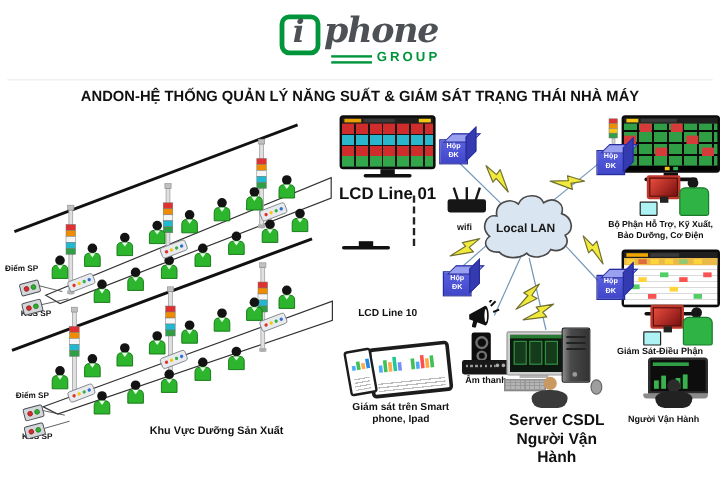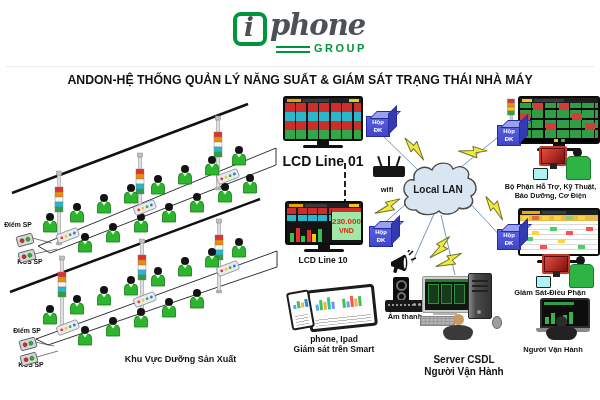--- a/index.html
+++ b/index.html
@@ -249,46 +249,20 @@
   </div>
     </div>
   <div class="neck"></div>
     <div class="foot" style="width:40px"></div>
 </div>
 <div class="lbl" style="left:280px;top:153px;width:86px;font-size:14px">LCD Line 01</div>
 
 <div class="dash-conn"></div>
 
 <div class="tv" style="left:285px;top:201px;z-index:2">
-  <div class="tvframe">
-      <div class="screen" style="width:74px;height:40px">
-    <div class="tbar">
-      <span class="chip" style="width:14px;background:#e8a000"></span>
-      <span class="chip" style="width:22px;background:#3a3a3a"></span>
-      <span class="chip" style="width:10px;background:#f3c614;margin-left:auto"></span>
-    </div>
-    <div class="tbody">
-      <div class="l10l">
-        <div class="l10rows"></div>
-        <div class="l10chart">
-          <i style="height:9px;background:#35c24a"></i>
-              <i style="height:14px;background:#e03131"></i>
-              <i style="height:6px;background:#35c24a"></i>
-          <i style="height:12px;background:#e03131"></i>
-              <i style="height:8px;background:#f5c518"></i>
-              <i style="height:13px;background:#35c24a"></i>
-        </div>
-      </div>
-      <div class="val2">
-        <span>230.000</span>
-        <span style="font-size:7px">VND</span>
-      </div>
-    </div>
-  </div>
-    </div>
   <div class="neck"></div>
     <div class="foot" style="width:40px"></div>
 </div>
 <div class="lbl" style="left:280px;top:255px;width:86px;font-size:8.5px">LCD Line 10</div>
 
 <div class="cube" style="left:366px;top:116px">
     <span>Hộp</span>
     <span>ĐK</span>
   </div>
 <div class="cube" style="left:369px;top:226px">
@@ -347,21 +321,21 @@
 </div>
 <div class="desk" style="left:533px;top:146px">
   <div class="dmon">
       <div class="dscr"></div>
     </div>
   <div class="dtab"></div>
   <i class="dhead"></i>
     <i class="dbody"></i>
 </div>
 <div class="lbl" style="left:502px;top:183px;width:97px;font-size:7.2px;white-space:normal">
-  <div>Bộ Phận Hỗ Trợ, Kỹ Thuật,</div>
+  <div>Bộ Phận Hỗ Trợ, Kỹ Xuất,</div>
     <div>Bảo Dưỡng, Cơ Điện</div>
 </div>
 
 <div class="tv" style="left:518px;top:208px;z-index:2">
   <div class="tvframe">
       <div class="screen" style="width:78px;height:44px">
     <div class="tbar">
       <span class="chip" style="width:18px;background:#f0a500"></span>
       <span class="chip" style="width:24px;background:#3a3a3a"></span>
     </div>
@@ -434,22 +408,22 @@
 <div class="phone">
   <div class="bars" style="left:3px;top:6px;height:9px">
     <i style="height:4px;background:#4dabf7"></i>
       <i style="height:7px;background:#40c057"></i>
       <i style="height:5px;background:#ffa94d"></i>
       <i style="height:8px;background:#228be6"></i>
   </div>
   <div class="tabrows" style="height:10px"></div>
 </div>
 <div class="lbl" style="left:278px;top:334px;width:112px;font-size:8.5px;white-space:normal">
-  <div>phone, Ipad</div>
-    <div>Giám sát trên Smart</div>
+  <div>Giám sát trên Smart</div>
+    <div>phone, Ipad</div>
 </div>
 
 <svg class="abs" style="left:388px;top:250px;z-index:2" width="30" height="28">
   <path d="M3,12 L16,5 L16,21 L3,16 Z" fill="#111"></path>
   <ellipse cx="16.5" cy="13" rx="2.8" ry="8.2" fill="#111"></ellipse>
   <ellipse cx="16.8" cy="13" rx="1.1" ry="5.5" fill="#fff"></ellipse>
   <rect x="6" y="15" width="3.5" height="8" rx="1" fill="#111" transform="rotate(15 8 19)"></rect>
   <g stroke="#111" stroke-width="1.6">
       <line x1="21" y1="5" x2="25" y2="1"></line>
       <line x1="23" y1="10" x2="28" y2="8"></line>
@@ -470,16 +444,16 @@
       <i style="left:29px"></i>
   </div>
 </div>
 <div class="sneck"></div>
 <div class="sfoot"></div>
 <div class="kbd"></div>
 <div class="twr"></div>
 <div class="mouse"></div>
 <i class="shead" style="left:453px;top:314px;width:11px;height:11px;background:#c89a62"></i>
 <i class="sbody" style="left:443px;top:325px;width:30px;height:15px;background:#3a3a3a"></i>
-<div class="lbl" style="left:417px;top:354px;width:94px;font-size:10px;white-space:normal">
+<div class="lbl" style="left:417px;top:342px;width:94px;font-size:13px;white-space:normal">
   <div>Server CSDL</div>
     <div>Người Vận Hành</div>
 </div>
 
 </body></html>

